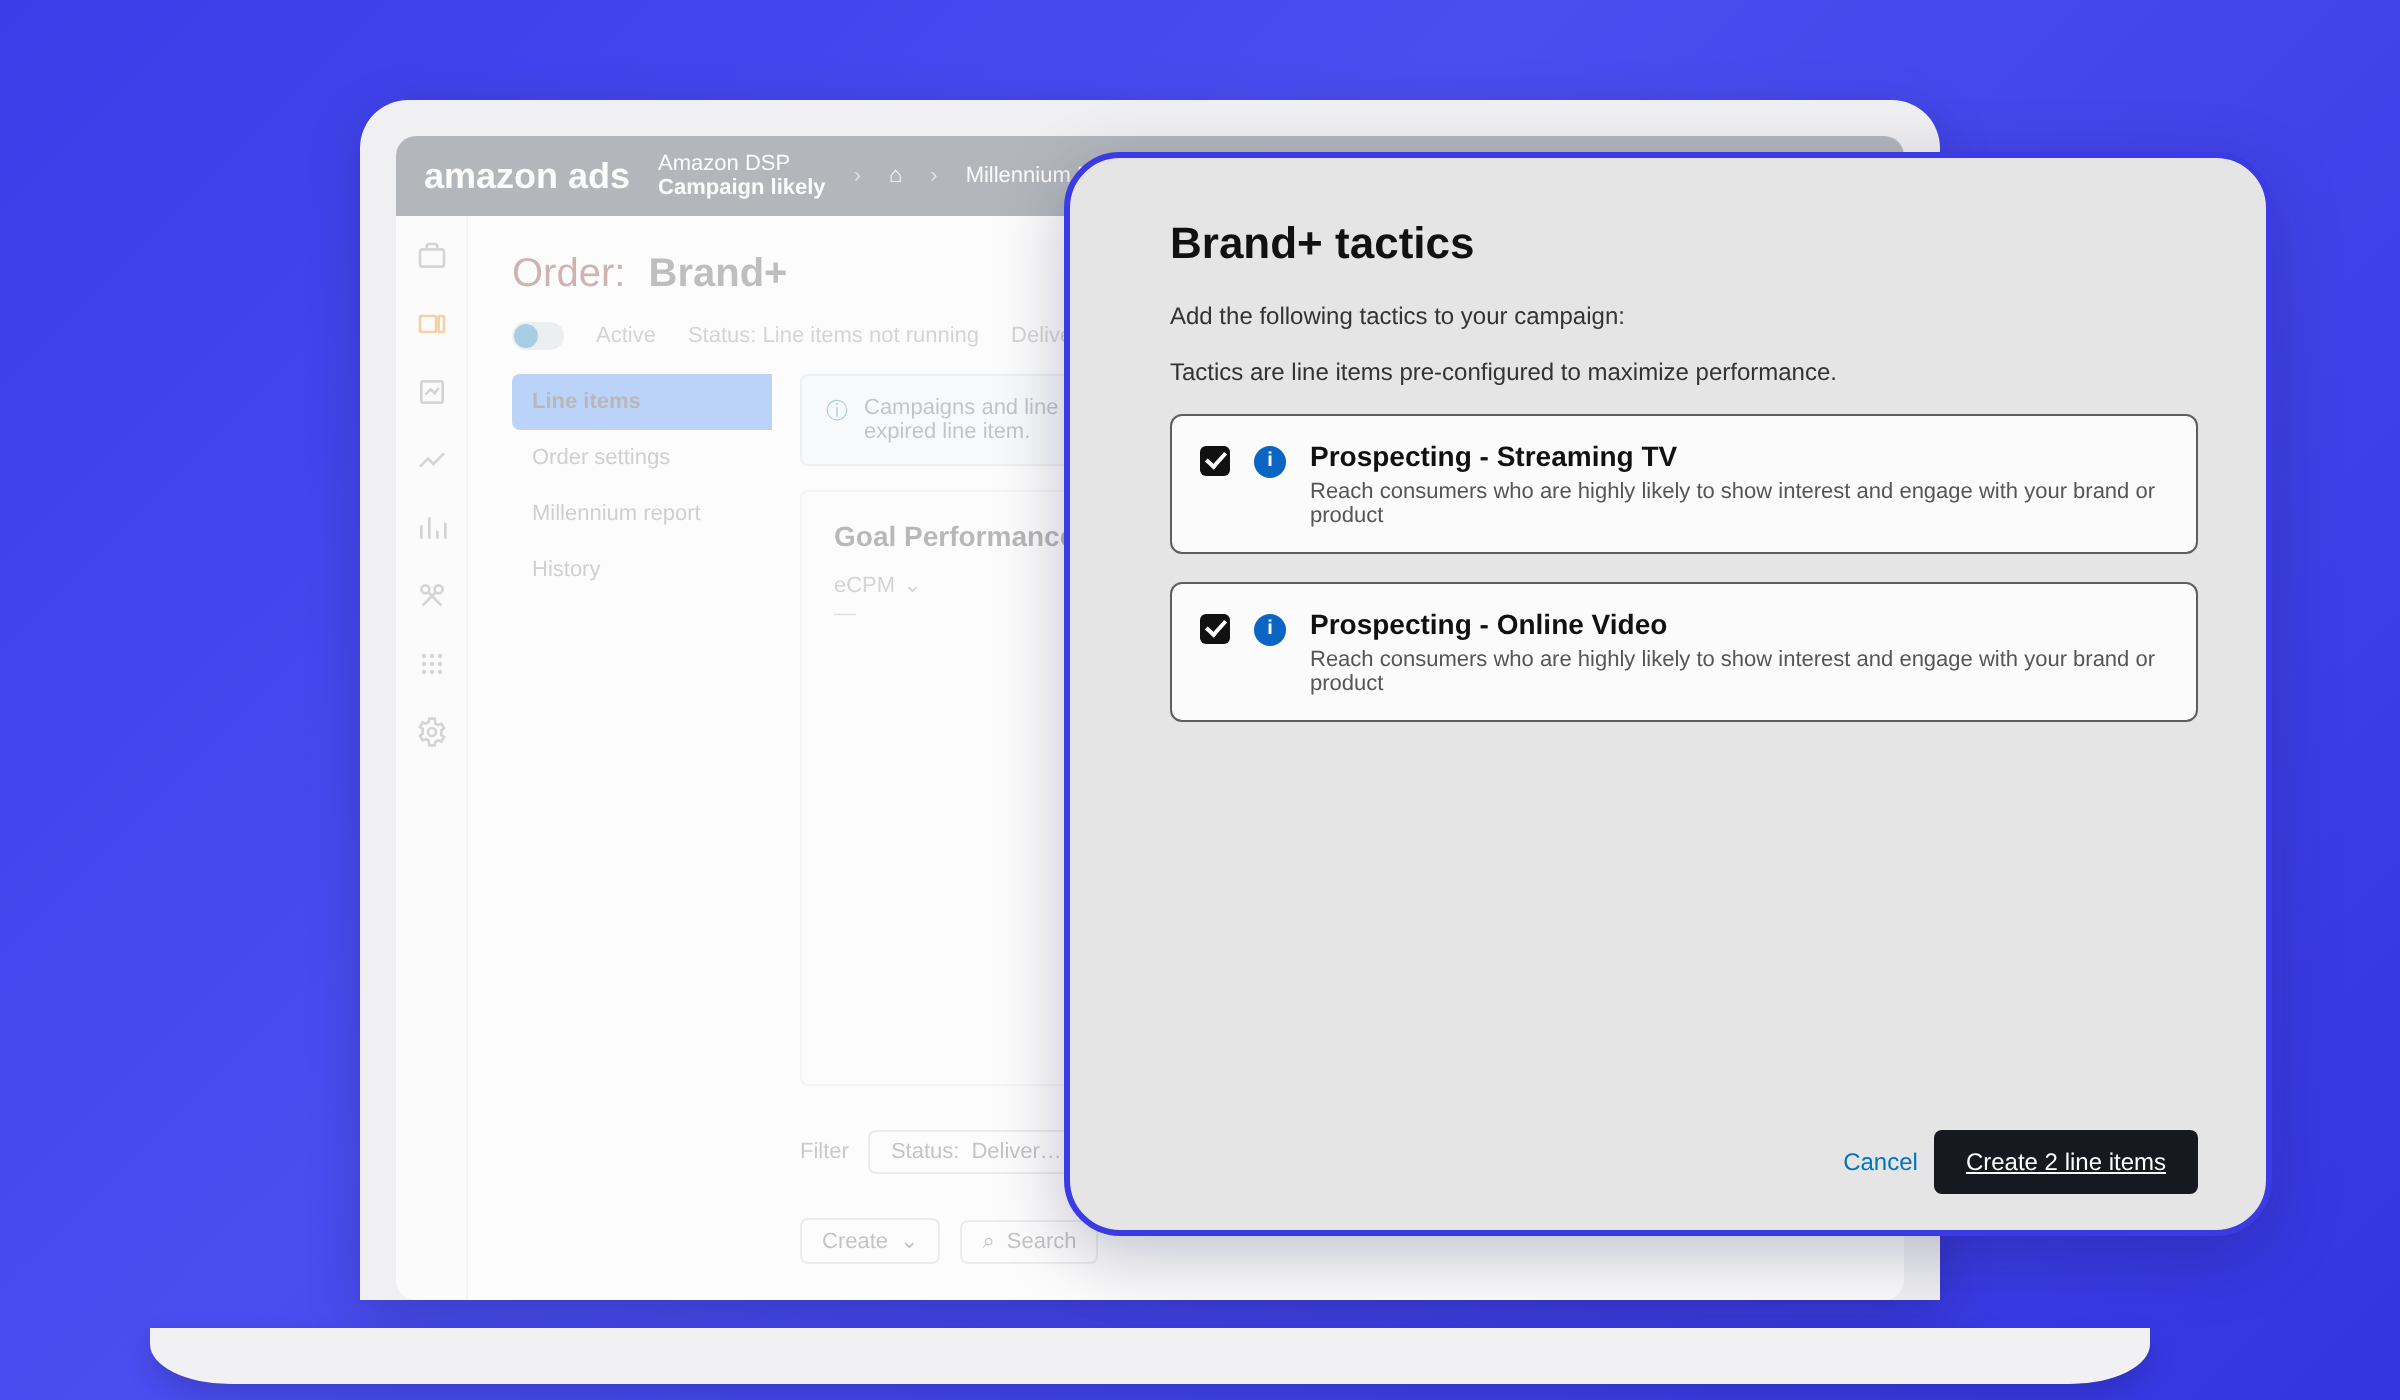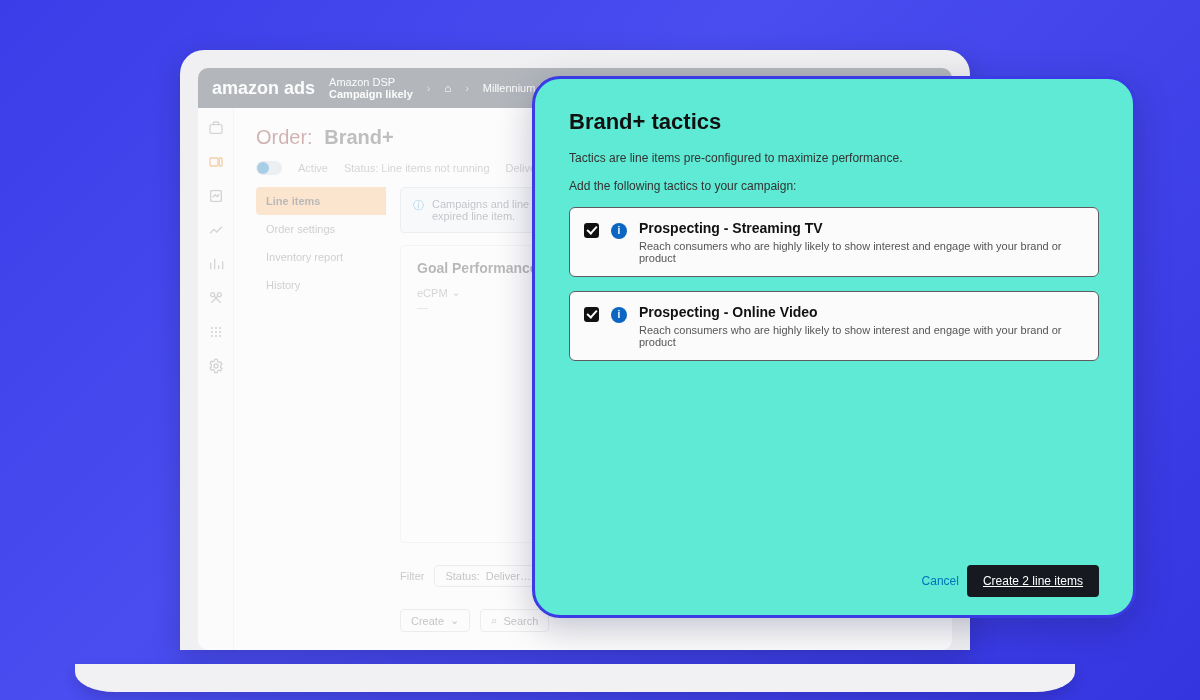--- a/index.html
+++ b/index.html
@@ -96,44 +96,44 @@
   .toggle {
     width: 26px; height: 14px; background: #cfd6de; border-radius: 8px; position: relative;
     display:inline-block;
   }
   .toggle::after{
     content:""; position:absolute; left:1px; top:1px; width:12px; height:12px; background:#0073bb; border-radius:50%;
   }
   .panel { display:flex; gap:14px; flex:1; }
   .leftlist { width:130px; font-size:11px; color:#777; display:flex; flex-direction:column; }
   .leftlist div { padding:8px 10px; }
-  .leftlist .sel { background:#fdba74; color:#333; font-weight:600; border-radius:4px 0 0 4px; }
+  .leftlist .sel { background:#3b82f6; color:#333; font-weight:600; border-radius:4px 0 0 4px; }
   .content { flex:1; display:flex; flex-direction:column; gap:12px; }
   .alertbox {
     border:1px solid #cdd4db; background:#f4f7fa; padding:10px 12px; border-radius:4px;
     font-size:11px; color:#556; display:flex; gap:8px; align-items:flex-start;
   }
   .goalbox { border:1px solid #e3e6ea; border-radius:4px; padding:14px 16px; flex:1; }
   .goal-h { font-size:14px; font-weight:700; color:#333; margin-bottom:10px; }
   .emptymsg { color:#999; font-size:11px; text-align:center; margin-top:60px; }
   .filterrow { display:flex; gap:10px; align-items:center; font-size:11px; margin-top:10px; color:#666;}
   .pillbtn { border:1px solid #c9cdd2; padding:4px 10px; border-radius:4px; background:#fff; color:#555; display:inline-flex; align-items:center; gap:6px;}
 
   
   .modal {
     position: absolute;
     top: 76px;
     left: 532px;
     width: 604px;
     height: 542px;
-    background: #5eead4;
+    background: #e5e5e5;
     border: 3px solid #3a3be4;
     border-radius: 28px;
     box-shadow: 0 10px 34px rgba(20,20,70,0.25);
-    padding: 30px 34px 18px 34px;
+    padding: 30px 34px 18px 50px;
     display: flex;
     flex-direction: column;
   }
   .modal h2 {
     font-size: 22px;
     font-weight: 800;
     color: #111;
     margin-bottom: 16px;
   }
   .modal p {
@@ -262,21 +262,21 @@
               <span>
                 <span>Delivery rate:</span>
                 <span>---</span>
               </span>
             </div>
 
             <div class="panel">
               <div class="leftlist">
                 <div class="sel">Line items</div>
                 <div>Order settings</div>
-                <div>Inventory report</div>
+                <div>Millennium report</div>
                 <div>History</div>
               </div>
 
               <div class="content">
                 <div class="alertbox">
                   <span style="color:#0073bb;">ⓘ</span>
                   <div>
                     <div>Campaigns and line items are managed…</div>
                     <div>expired line item.</div>
                   </div>
@@ -316,22 +316,22 @@
         </div>
 
       </div>
     </div>
   </div>
   <div class="laptop-base"></div>
 </div>
 
 <div class="modal">
   <h2>Brand+ tactics</h2>
+  <p>Add the following tactics to your campaign:</p>
   <p>Tactics are line items pre-configured to maximize performance.</p>
-  <p>Add the following tactics to your campaign:</p>
 
   <div class="tactic">
     <span class="cb"></span>
     <span class="t-icon">
         <span>i</span>
       </span>
     <div class="t-body">
       <div class="t-title">Prospecting - Streaming TV</div>
       <div class="t-desc">Reach consumers who are highly likely to show interest and engage with your brand or product</div>
     </div>

